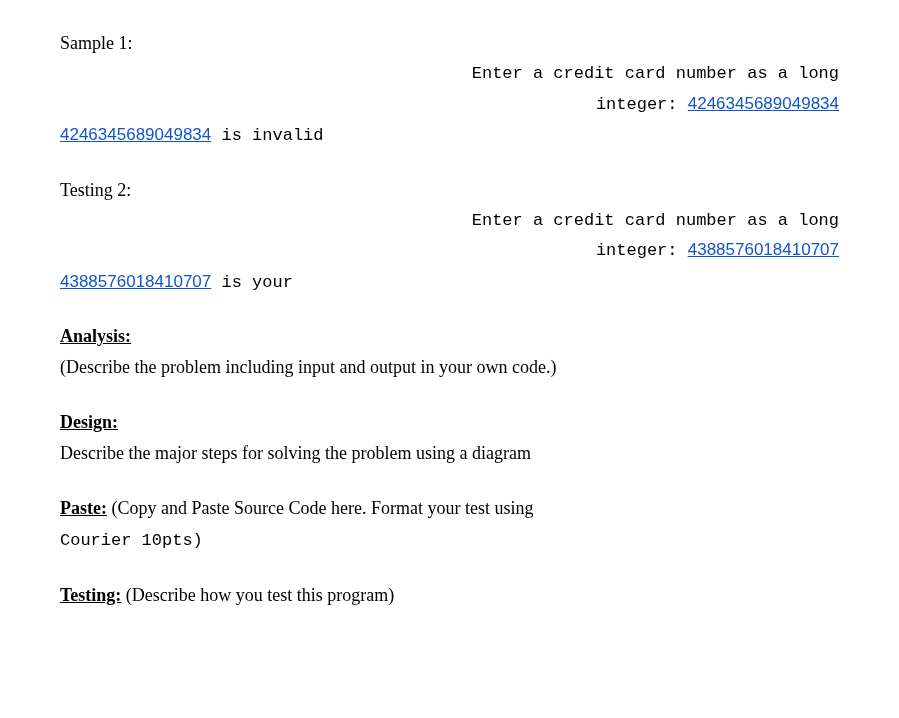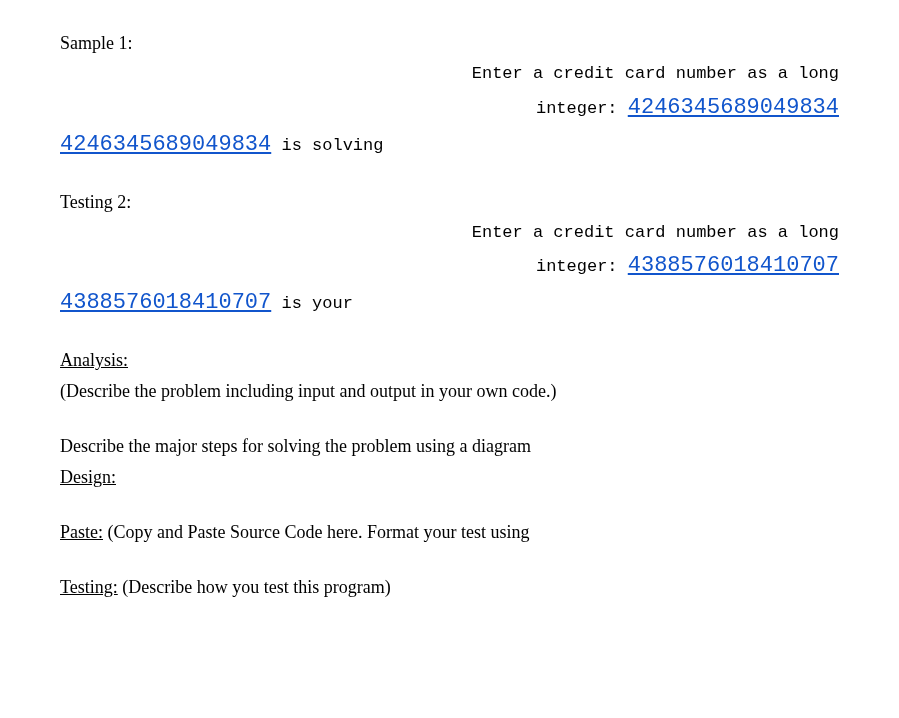--- a/index.html
+++ b/index.html
@@ -23,26 +23,26 @@
 
     .monospace {
       font-family: 'Courier New', Courier, monospace;
       font-size: 17px;
       text-align: right;
     }
 
     .link {
       color: #1155cc;
       text-decoration: underline;
-      font-family: Liberation Mono, monospace;
-      font-size: 22px;
+      font-family: Liberation Sans, sans-serif;
+      font-size: 17px;
     }
 
     .bold-underline {
-      font-weight: normal;
+      font-weight: bold;
       text-decoration: underline;
       text-align: center;
     }
 
     p {
       margin-bottom: 4px;
     }
   </style>
 </head>
 <body>
@@ -51,21 +51,21 @@
   <p>
     <span>Sample 1:</span>
   </p>
   <p class="monospace">
     <span>Enter a credit card number as a long</span>
   </p>
   <p class="monospace">
     <span>integer: </span><a class="link">4246345689049834</a>
   </p>
   <p>
-    <a class="link">4246345689049834</a><span class="monospace"> is solving</span>
+    <a class="link">4246345689049834</a><span class="monospace"> is invalid</span>
   </p>
 </div>
 
 <div class="section">
   <p>
     <span>Testing 2:</span>
   </p>
   <p class="monospace">
     <span>Enter a credit card number as a long</span>
   </p>
@@ -78,29 +78,32 @@
 </div>
 
 <div class="section">
   <p>
     <span class="bold-underline">Analysis:</span>
   </p>
   <p>(Describe the problem including input and output in your own code.)</p>
 </div>
 
 <div class="section">
-  <p>Describe the major steps for solving the problem using a diagram</p>
   <p>
     <span class="bold-underline">Design:</span>
   </p>
+  <p>Describe the major steps for solving the problem using a diagram</p>
 </div>
 
 <div class="section">
   <p>
     <span class="bold-underline">Paste:</span><span> (Copy and Paste Source Code here. Format your test using</span>
+  </p>
+  <p>
+    <span class="monospace">Courier 10pts)</span>
   </p>
 </div>
 
 <div class="section">
   <p>
     <span class="bold-underline">Testing:</span><span> (Describe how you test this program)</span>
   </p>
 </div>
 
 </body></html>

